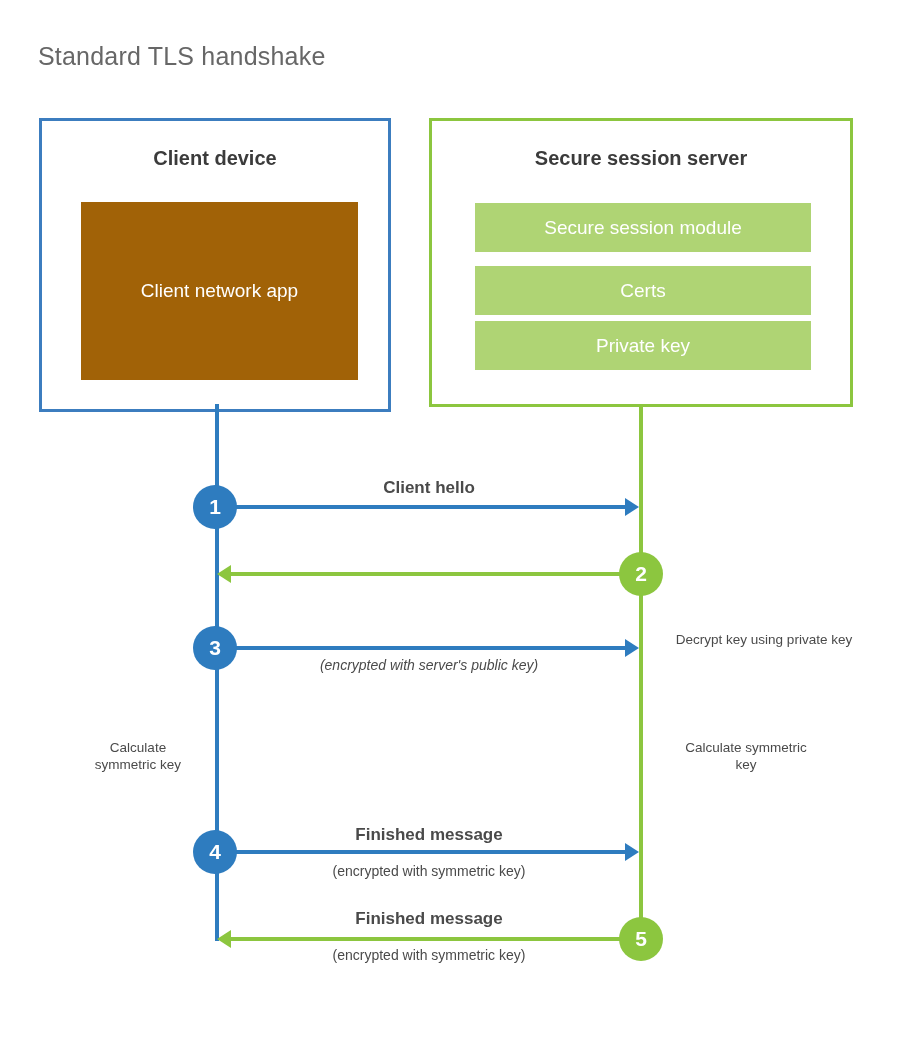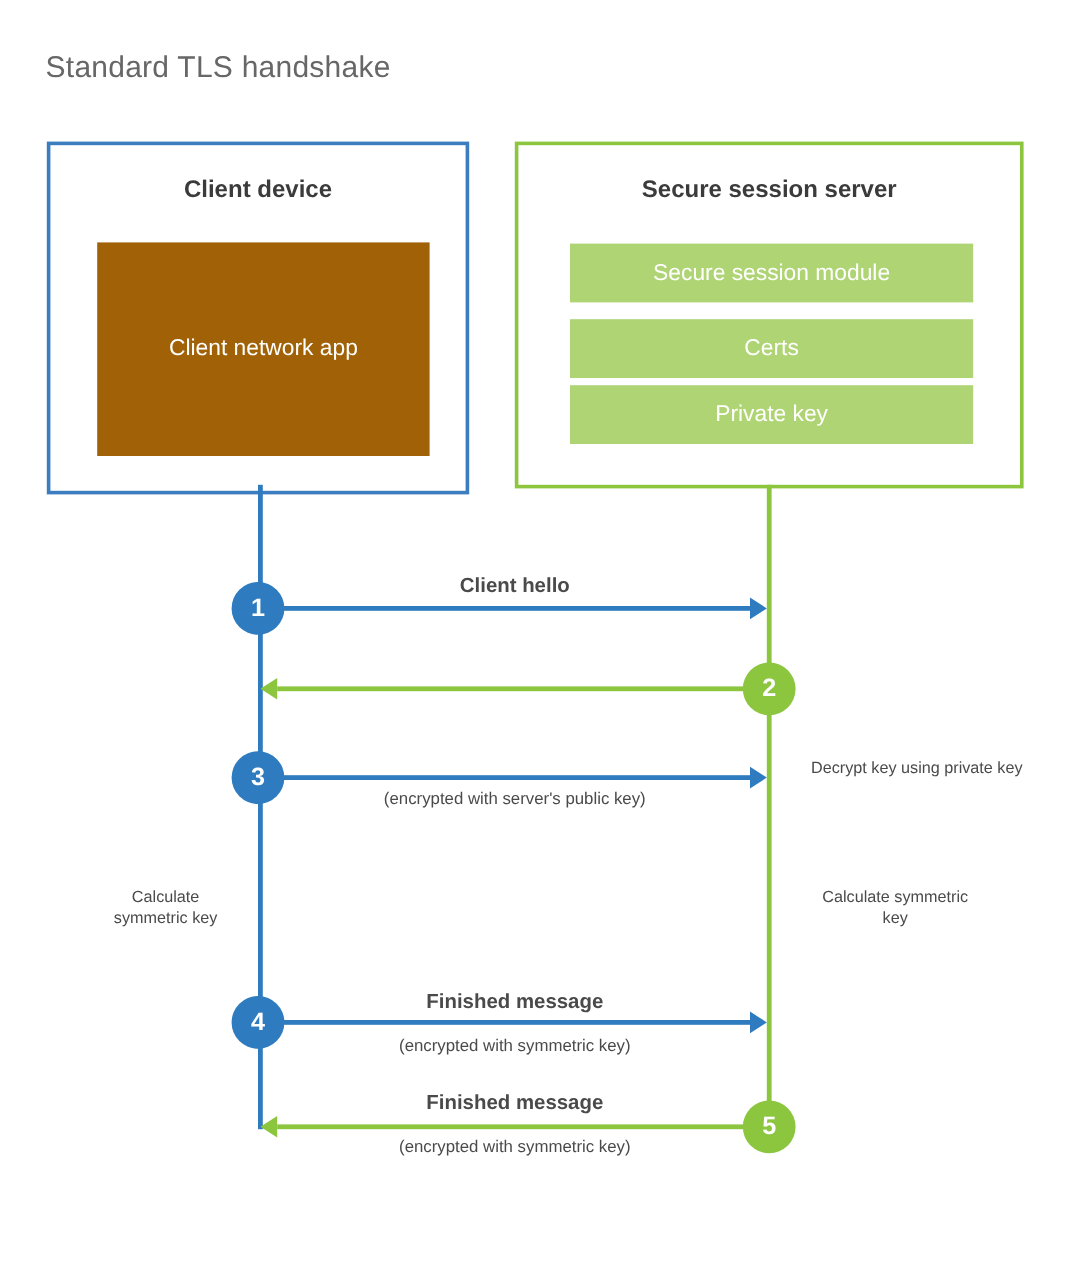--- a/index.html
+++ b/index.html
@@ -198,21 +198,21 @@
   <div class="arrow-head right blue" style="left:625px; top:498px;"></div>
   <div class="step-marker blue" style="left:193px; top:485px;">1</div>
 
   <div class="msg-line green" style="left:231px; top:572px; width:410px;"></div>
   <div class="arrow-head left green" style="left:217px; top:565px;"></div>
   <div class="step-marker green" style="left:619px; top:552px;">2</div>
 
   <div class="msg-line blue" style="left:217px; top:646px; width:408px;"></div>
   <div class="arrow-head right blue" style="left:625px; top:639px;"></div>
   <div class="step-marker blue" style="left:193px; top:626px;">3</div>
-  <div class="msg-sublabel" style="left:217px; top:657px; width:424px;">(encrypted with server's public key)</div>
+  <div class="msg-sublabel" style="left:217px; top:657px; width:424px;font-style:italic;">(encrypted with server's public key)</div>
   <div class="side-note right-of-line" style="left:674px; top:631px; width:180px;">Decrypt key using private key</div>
 
   <div class="side-note left-of-line" style="left:78px; top:739px; width:120px;">Calculate symmetric key</div>
   <div class="side-note right-of-line" style="left:676px; top:739px; width:140px;">Calculate symmetric key</div>
 
   <div class="msg-label" style="left:217px; top:825px; width:424px;">Finished message</div>
   <div class="msg-line blue" style="left:217px; top:850px; width:408px;"></div>
   <div class="arrow-head right blue" style="left:625px; top:843px;"></div>
   <div class="step-marker blue" style="left:193px; top:830px;">4</div>
   <div class="msg-sublabel" style="left:217px; top:863px; width:424px;">(encrypted with symmetric key)</div>

